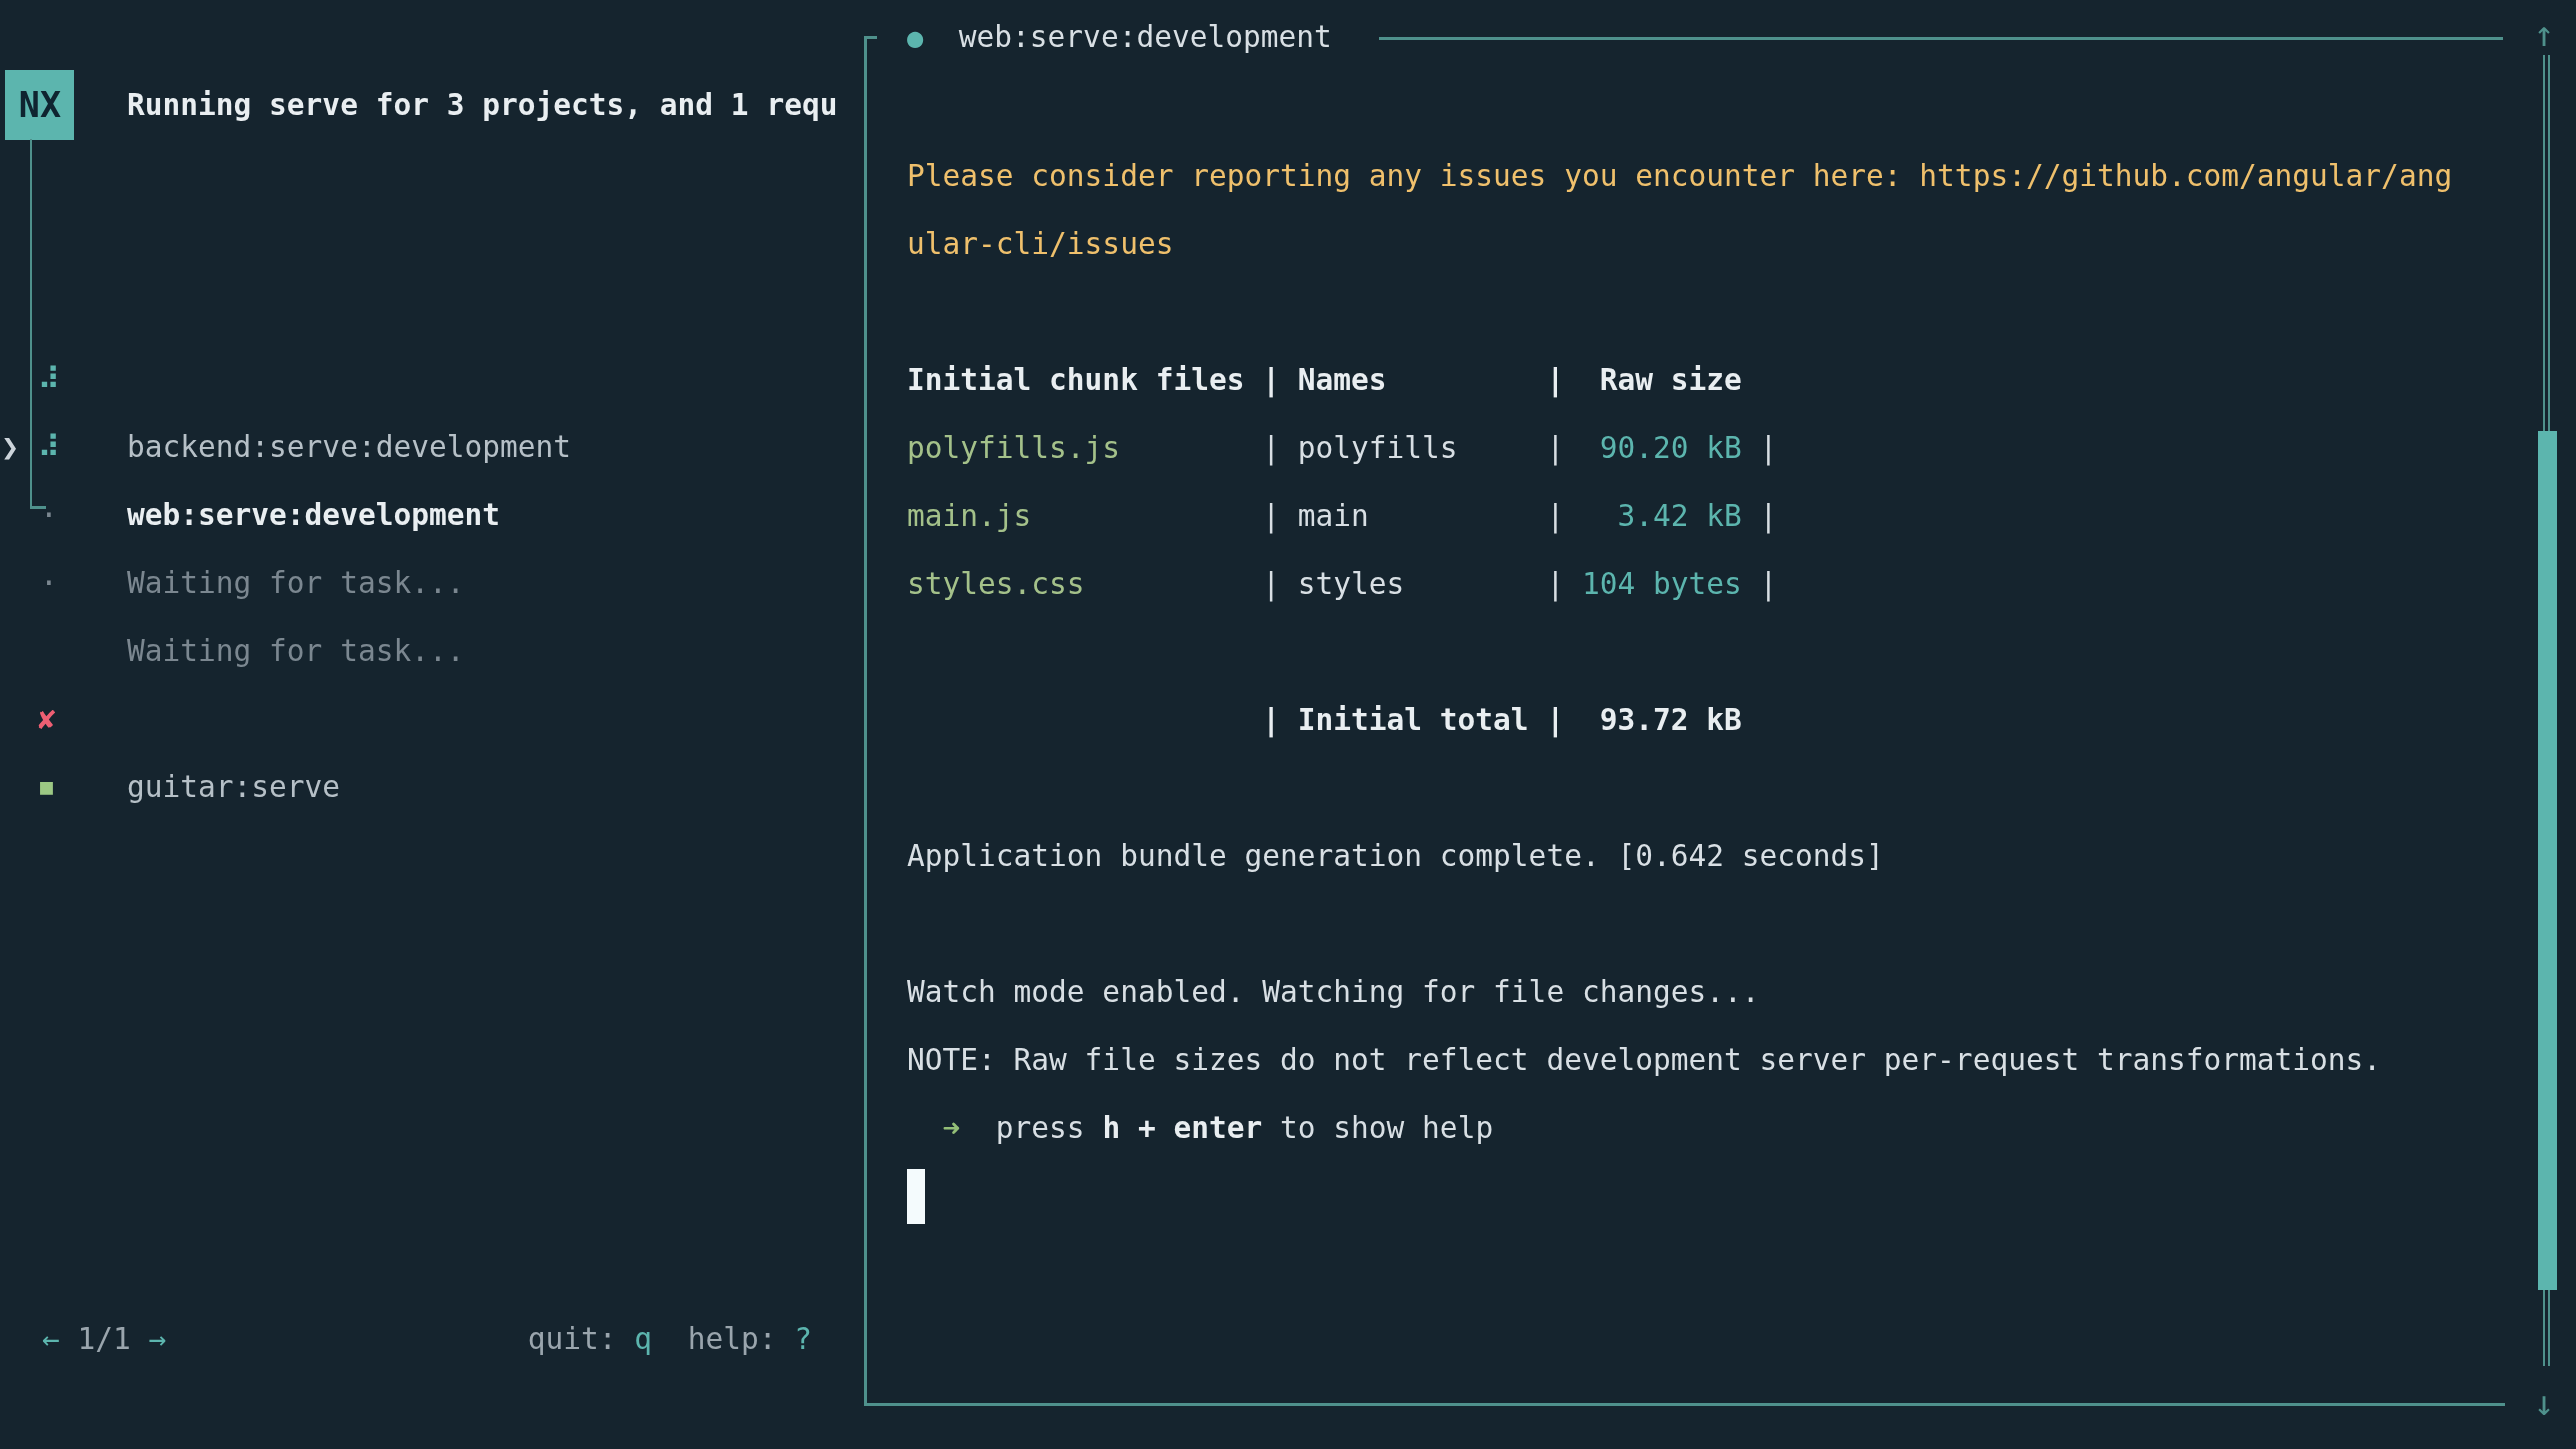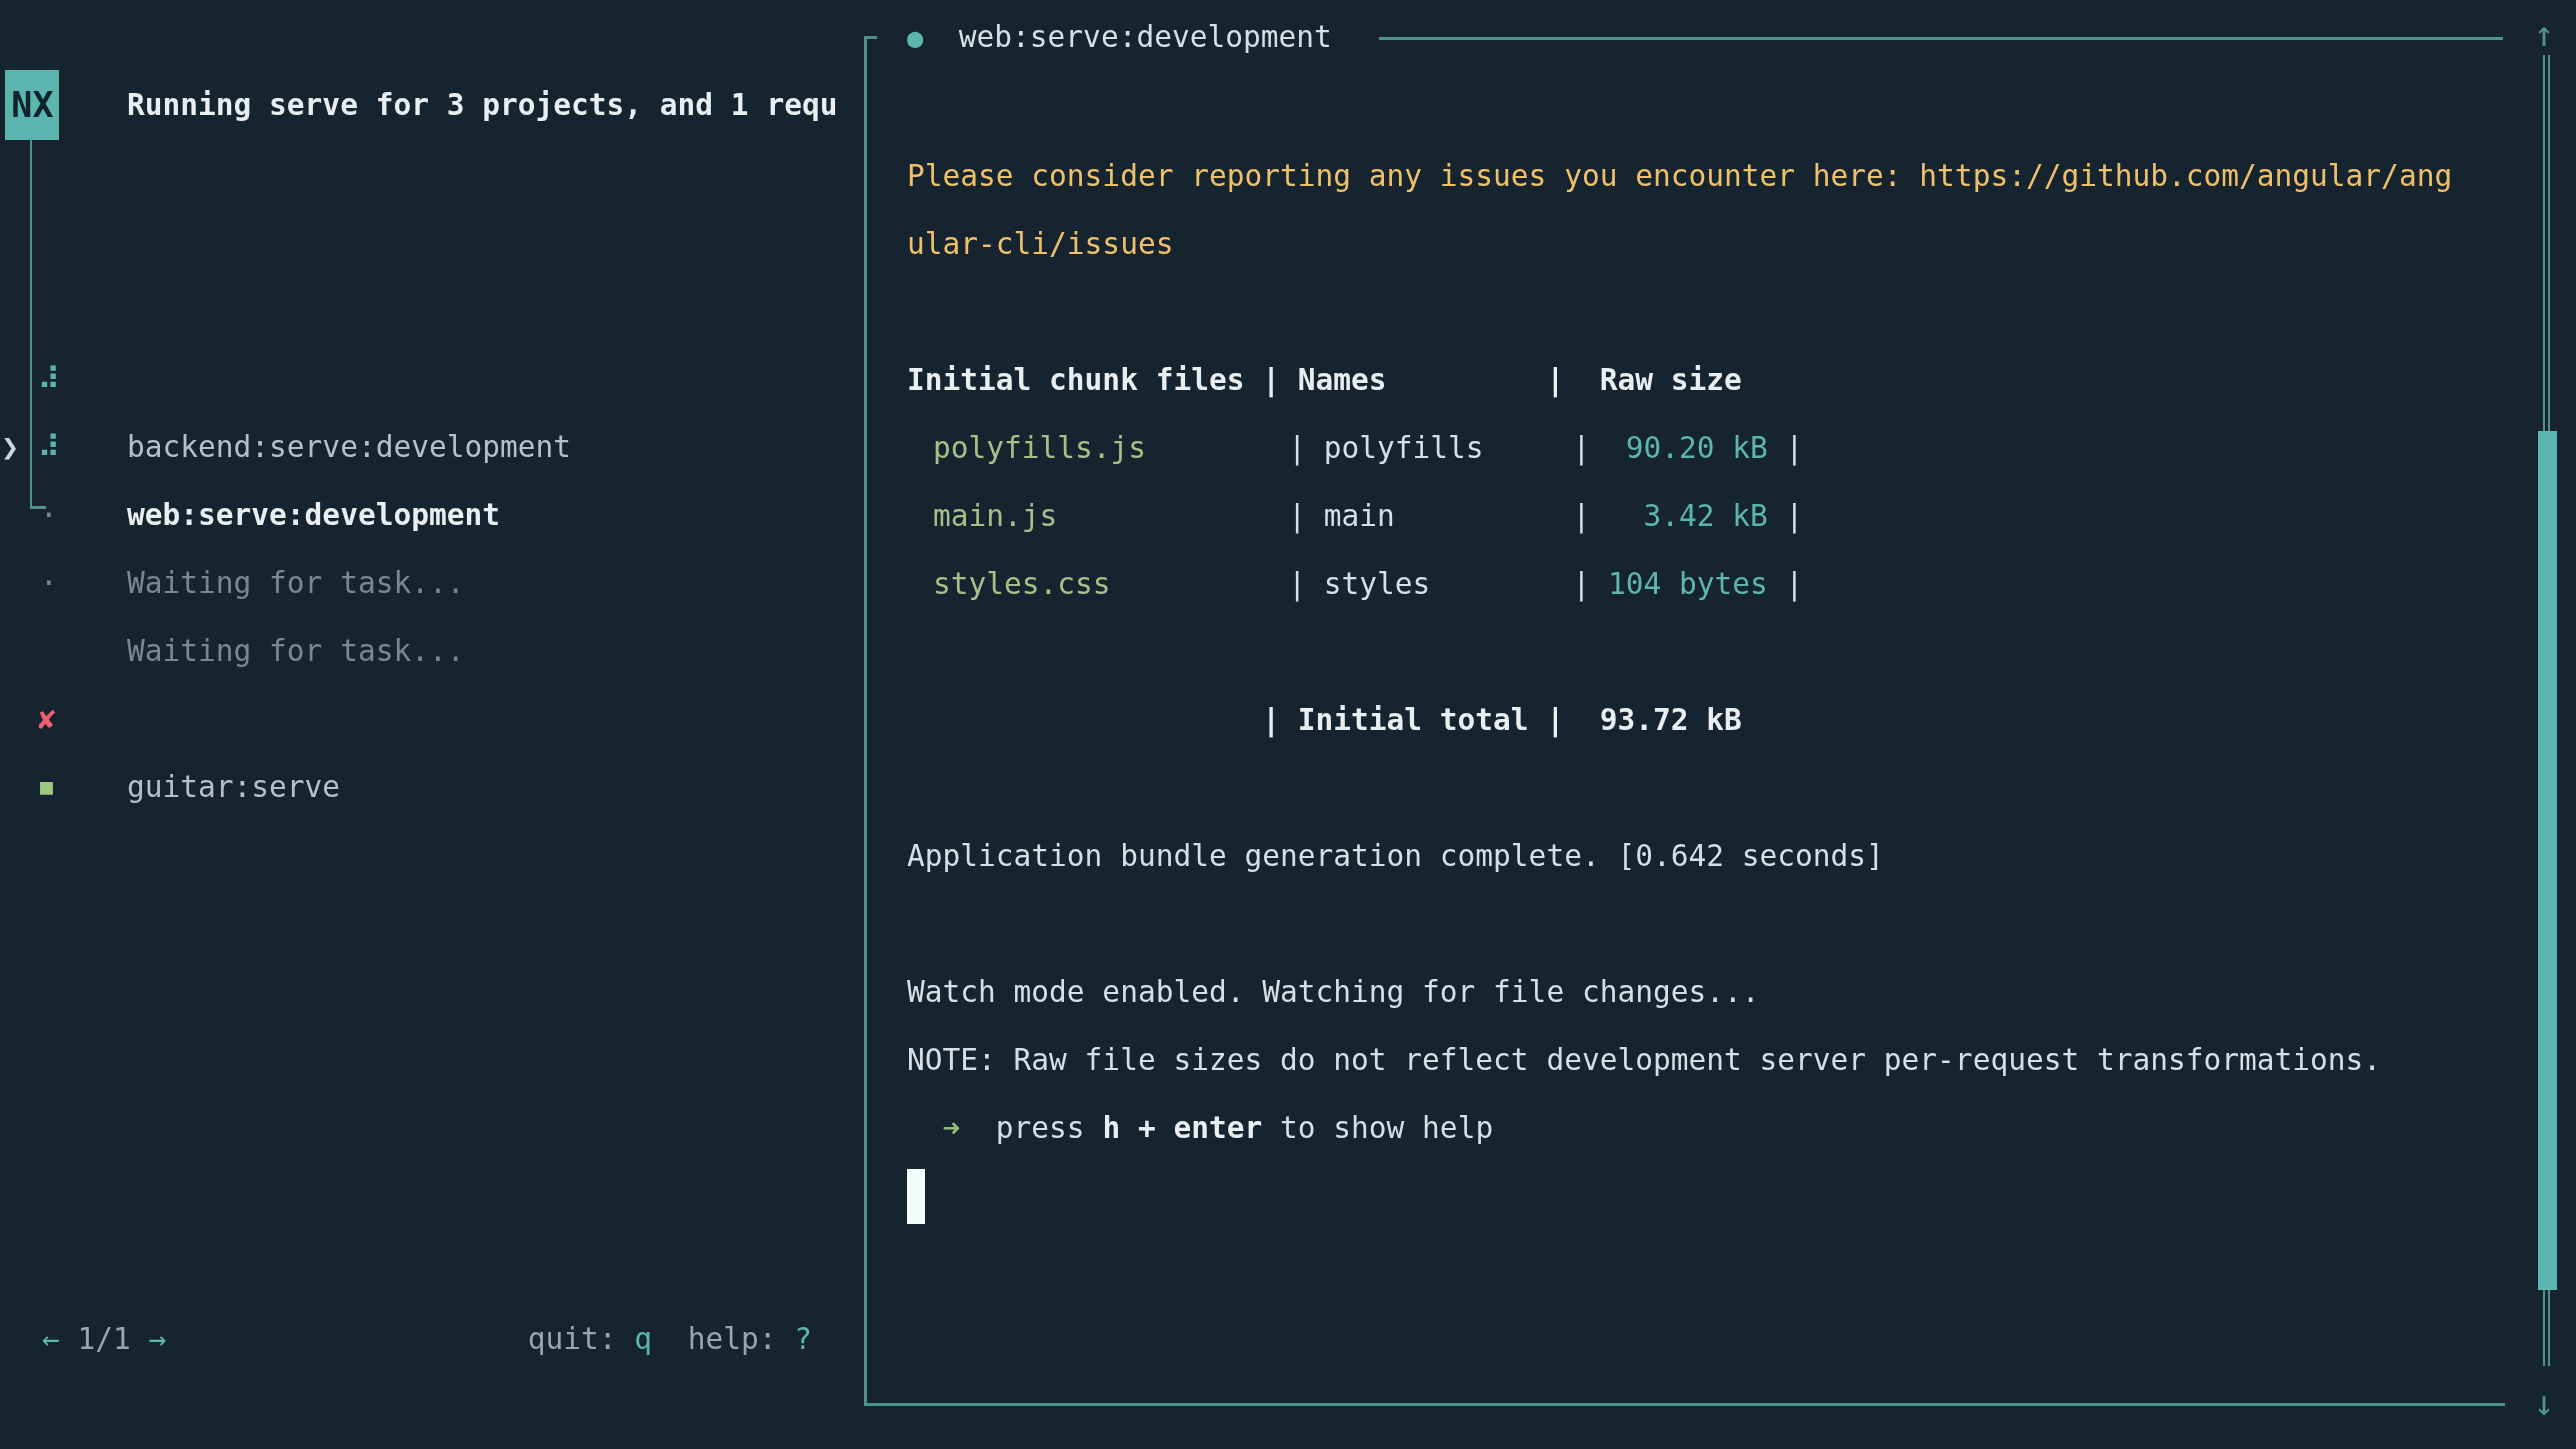--- a/index.html
+++ b/index.html
@@ -8,21 +8,21 @@
     --bold-white:#e9eef1; --task-gray:#b6c0c7; --dim:#7b8790; --label-gray:#9aa5ad;
     --arrow-green:#93be77; --logo-text:#0f2430;
   }
   *{margin:0;padding:0;box-sizing:border-box;}
   html,body{width:2576px;height:1449px;overflow:hidden;}
   body{background:var(--bg);font-family:"DejaVu Sans Mono","Liberation Mono",monospace;
        font-size:29.5px;color:var(--plain);position:relative;}
 
   
   .sidebar{position:absolute;left:0;top:0;width:864px;height:1449px;overflow:hidden;}
-  .nx-logo{position:absolute;left:5.4px;top:70px;width:54px;height:70px;
+  .nx-logo{position:absolute;left:5.4px;top:70px;width:69px;height:70px;
            background:var(--teal);display:flex;align-items:center;justify-content:center;
            font-weight:bold;font-size:35px;color:var(--logo-text);}
   .app-title{position:absolute;left:127px;top:88px;width:737px;height:40px;
              font-weight:bold;color:var(--bold-white);white-space:pre;overflow:hidden;}
   .tree-line{position:absolute;left:29.5px;top:139px;width:2.7px;height:370px;background:var(--border);}
   .tree-foot{position:absolute;left:29.5px;top:506px;width:16px;height:2.7px;background:var(--border);}
 
   .task-list{position:absolute;left:0;top:209px;width:864px;}
   .task-row{position:relative;height:68px;line-height:68px;white-space:pre;}
   .task-row .task-label{position:absolute;left:127px;color:var(--task-gray);}
@@ -51,21 +51,21 @@
   .panel-header{position:absolute;left:907px;top:3.4px;height:68px;line-height:68px;white-space:pre;}
   .header-bullet{color:var(--teal);font-size:27px;}
   .header-title{color:var(--plain);}
   .panel-header-rule{position:absolute;left:1379px;top:37px;width:1124px;height:2.7px;background:var(--border);}
 
   .terminal-output{position:absolute;left:907px;top:142px;width:1583px;}
   .out-line{height:68px;line-height:68px;white-space:pre;}
   .c-plain{color:var(--plain);}
   .c-bold{color:var(--bold-white);font-weight:bold;}
   .c-yellow{color:var(--yellow);}
-  .c-green{color:var(--green);margin-left:26px;}
+  .c-green{color:var(--green);}
   .c-teal{color:var(--teal);}
   .c-teal-bold{color:var(--teal);font-weight:bold;}
   .c-arrow{color:var(--arrow-green);}
   .cursor{display:inline-block;width:18px;height:55px;margin-top:6.7px;background:#f4fbfd;vertical-align:top;}
 
   
   .scroll-up{position:absolute;left:2524px;top:5.4px;width:40px;height:58px;line-height:58px;
              text-align:center;color:var(--border);font-size:35px;}
   .scroll-down{position:absolute;left:2524px;top:1374px;width:40px;height:58px;line-height:58px;
              text-align:center;color:var(--border);font-size:35px;}

